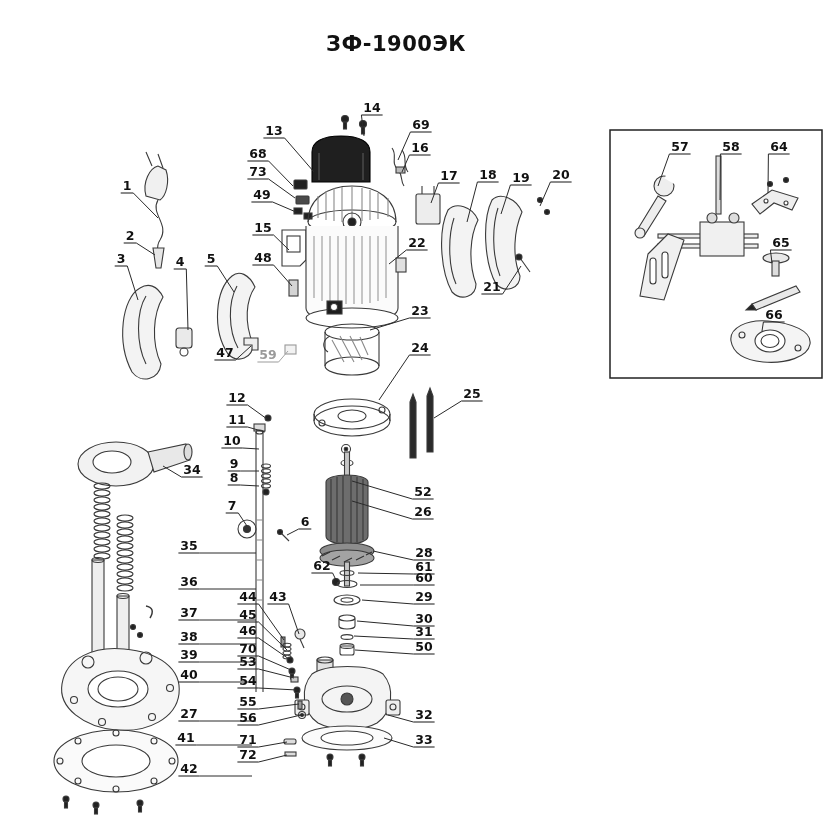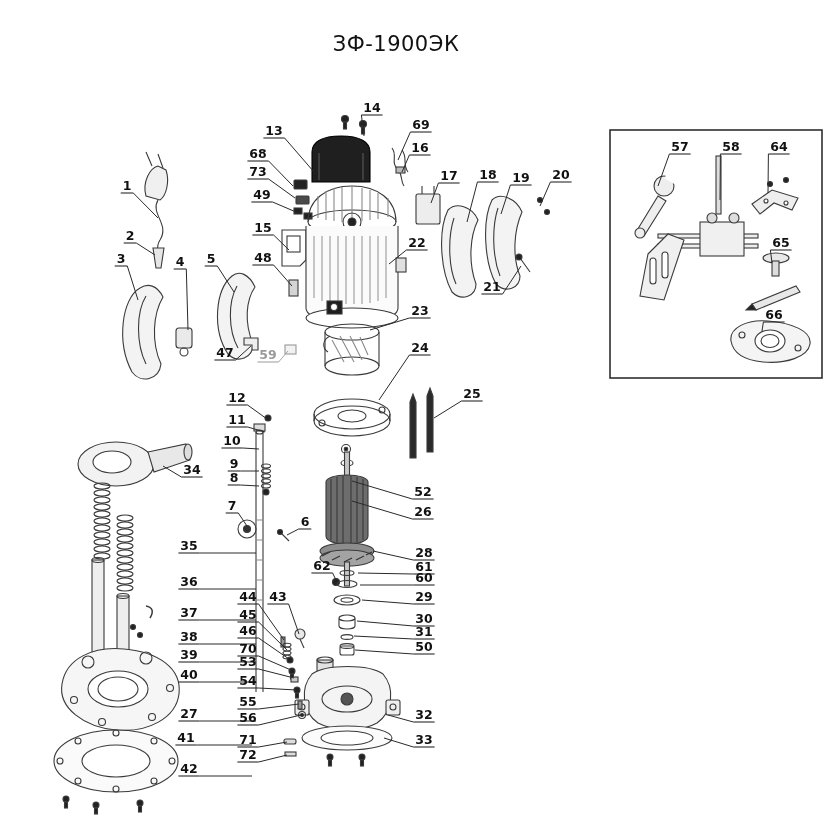--- a/index.html
+++ b/index.html
@@ -1,19 +1,19 @@
 <!DOCTYPE html>
 <html><head>
 <meta charset="utf-8">
 <style>
   html,body{margin:0;padding:0;background:#fff;}
   .page{position:relative;width:835px;height:835px;background:#fff;overflow:hidden;
         font-family:"DejaVu Sans",sans-serif;}
   .title{position:absolute;left:0;top:32px;width:792px;text-align:center;
-         font-size:21px;font-weight:normal;color:#111;letter-spacing:0.5px;}
+         font-size:21px;font-weight:bold;color:#111;letter-spacing:0.5px;}
   svg{position:absolute;left:0;top:0;}
   .art{stroke:#3a3a3a;stroke-width:1.1;fill:none;}
   .plabel{font-family:"DejaVu Sans",sans-serif;font-size:12.5px;font-weight:bold;
           fill:#111;text-anchor:middle;}
   .plabel.muted{fill:#9a9a9a;}
   .leader{stroke:#2a2a2a;stroke-width:1;fill:none;}
   .leader.muted{stroke:#a5a5a5;}
   .ul{stroke:#2a2a2a;stroke-width:1.1;}
   .ul.muted{stroke:#a5a5a5;}
 </style>

